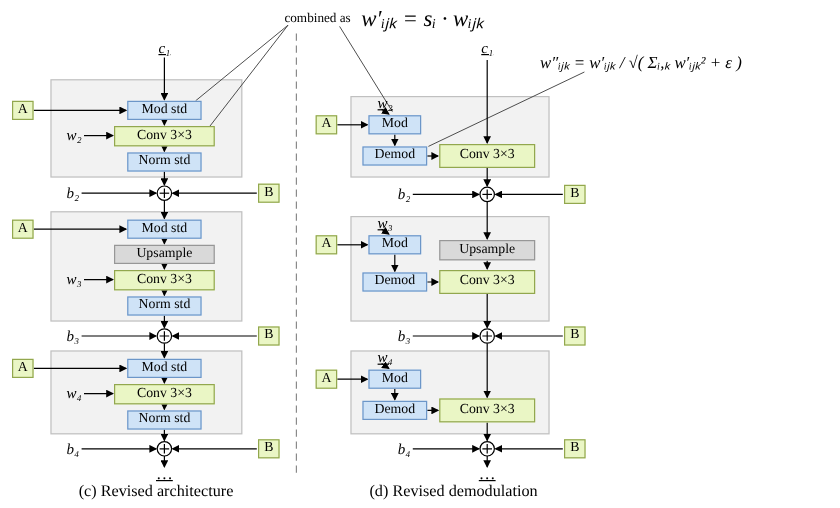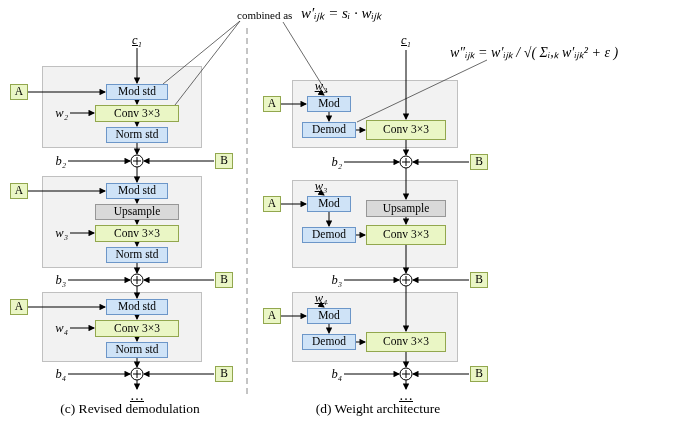--- a/index.html
+++ b/index.html
@@ -140,21 +140,21 @@
       <circle cx="406" cy="280" r="6"></circle>
         <line x1="402" y1="280" x2="410" y2="280"></line>
         <line x1="406" y1="276" x2="406" y2="284"></line>
       <circle cx="406" cy="374" r="6"></circle>
         <line x1="402" y1="374" x2="410" y2="374"></line>
         <line x1="406" y1="370" x2="406" y2="378"></line>
     </g>
   </svg>
 
   <div class="annot small" style="left:237px;top:9px">combined as</div>
-  <div class="annot math" style="left:301px;top:2px;font-size:15px">w′ᵢⱼₖ = sᵢ · wᵢⱼₖ</div>
+  <div class="annot math" style="left:301px;top:2px;font-size:19px">w′ᵢⱼₖ = sᵢ · wᵢⱼₖ</div>
   <div class="annot math" style="left:450px;top:42px;font-size:14px">w″ᵢⱼₖ = w′ᵢⱼₖ / √( Σᵢ,ₖ w′ᵢⱼₖ² + ε )</div>
 
   <div class="lbl ctr" style="left:120px;top:32px;width:34px">c₁</div>
 
   <div class="box green" style="left:10px;top:84px;width:18px;height:16px">A</div>
   <div class="box blue" style="left:106px;top:84px;width:62px;height:16px">Mod std</div>
   <div class="lbl ra" style="left:32px;top:105px;width:36px">w₂</div>
   <div class="box green" style="left:95px;top:105px;width:84px;height:17px">Conv 3×3</div>
   <div class="box blue" style="left:106px;top:127px;width:62px;height:16px">Norm std</div>
   <div class="lbl ra" style="left:30px;top:153px;width:36px">b₂</div>
@@ -171,21 +171,21 @@
 
   <div class="box green" style="left:10px;top:299px;width:18px;height:16px">A</div>
   <div class="box blue" style="left:106px;top:299px;width:62px;height:16px">Mod std</div>
   <div class="lbl ra" style="left:32px;top:320px;width:36px">w₄</div>
   <div class="box green" style="left:95px;top:320px;width:84px;height:17px">Conv 3×3</div>
   <div class="box blue" style="left:106px;top:342px;width:62px;height:16px">Norm std</div>
   <div class="lbl ra" style="left:30px;top:366px;width:36px">b₄</div>
   <div class="box green" style="left:215px;top:366px;width:18px;height:16px">B</div>
 
   <div class="dots ctr" style="left:120px;top:390px;width:34px;text-align:center">…</div>
-  <div class="caption" style="left:35px;top:400px;width:190px">(c) Revised demodulation</div>
+  <div class="caption" style="left:35px;top:400px;width:190px">(c) Revised architecture</div>
 
   <div class="lbl ctr" style="left:389px;top:32px;width:34px">c₁</div>
 
   <div class="lbl ctr" style="left:308px;top:78px;width:26px">w₂</div>
   <div class="box green" style="left:263px;top:96px;width:18px;height:16px">A</div>
   <div class="box blue" style="left:307px;top:96px;width:44px;height:16px">Mod</div>
   <div class="box blue" style="left:302px;top:122px;width:54px;height:16px">Demod</div>
   <div class="box green" style="left:366px;top:120px;width:80px;height:20px">Conv 3×3</div>
   <div class="lbl ra" style="left:306px;top:154px;width:36px">b₂</div>
   <div class="box green" style="left:470px;top:154px;width:18px;height:16px">B</div>
@@ -201,15 +201,15 @@
 
   <div class="lbl ctr" style="left:308px;top:290px;width:26px">w₄</div>
   <div class="box green" style="left:263px;top:308px;width:18px;height:16px">A</div>
   <div class="box blue" style="left:307px;top:308px;width:44px;height:16px">Mod</div>
   <div class="box blue" style="left:302px;top:334px;width:54px;height:16px">Demod</div>
   <div class="box green" style="left:366px;top:332px;width:80px;height:20px">Conv 3×3</div>
   <div class="lbl ra" style="left:306px;top:366px;width:36px">b₄</div>
   <div class="box green" style="left:470px;top:366px;width:18px;height:16px">B</div>
 
   <div class="dots ctr" style="left:389px;top:390px;width:34px;text-align:center">…</div>
-  <div class="caption" style="left:283px;top:400px;width:190px">(d) Weight architecture</div>
+  <div class="caption" style="left:283px;top:400px;width:190px">(d) Revised demodulation</div>
 
 </div>
 
 </body></html>

